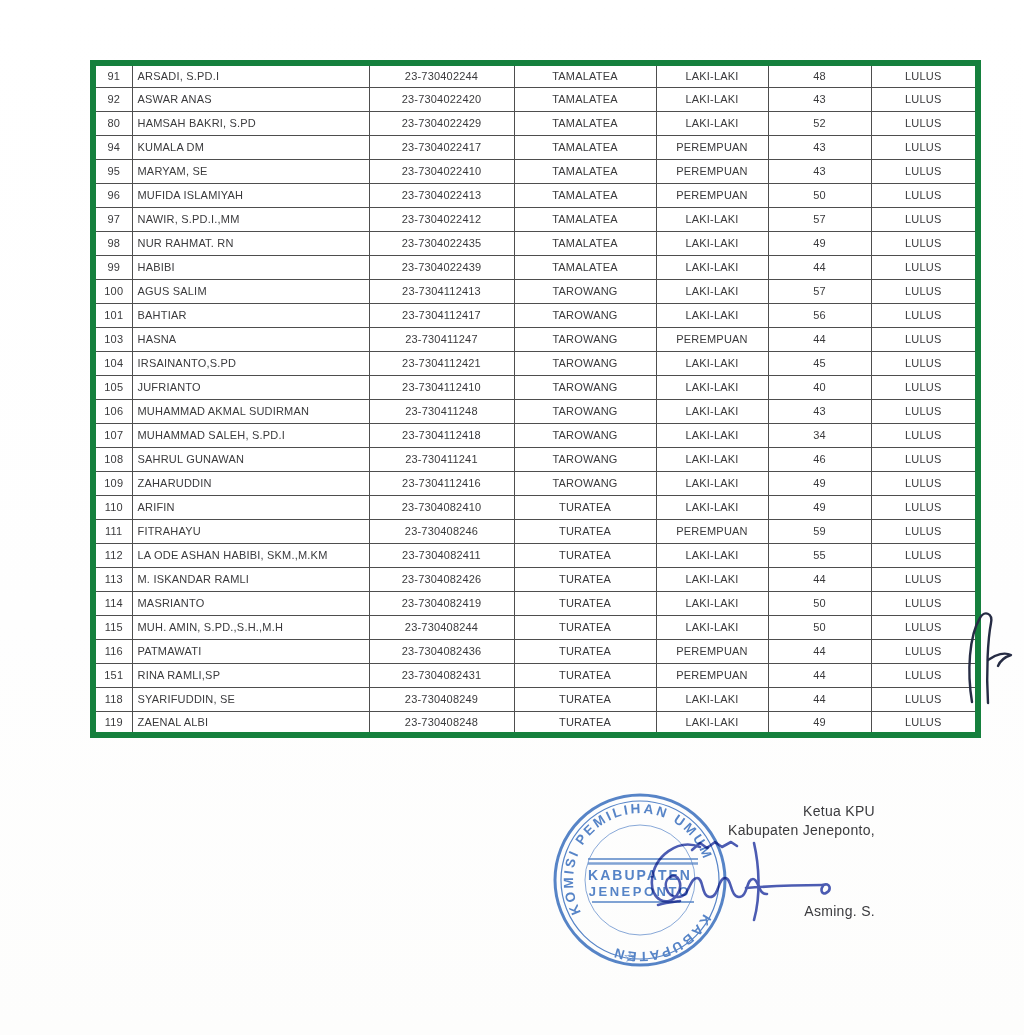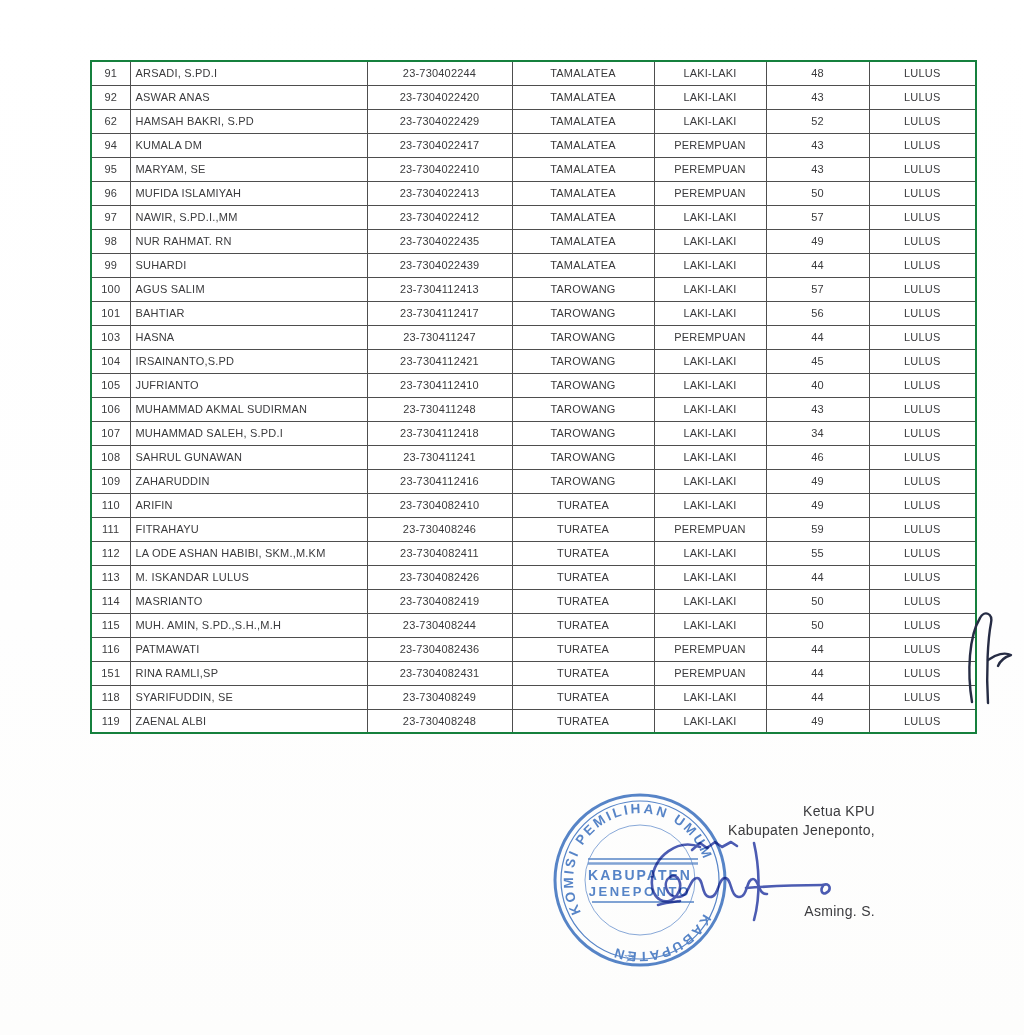--- a/index.html
+++ b/index.html
@@ -24,21 +24,21 @@
     background:linear-gradient(180deg,#ffffff 0%,#fefefe 60%,#fdfdfc 100%);
   }
 
   table.results{
     position:absolute;
     left:90px; top:60px;
     width:885px; height:568px;
     border-collapse:collapse;
     table-layout:fixed;
     background:#fff;
-    border:2px solid #15803d;
+    border:6px solid #15803d;
   }
   table.results td{
     border:1px solid var(--line-ink);
     font-size:11px;
     letter-spacing:.2px;
     color:var(--text-ink);
     white-space:nowrap;
     overflow:hidden;
     text-align:center;
     padding:0 3px;
@@ -114,21 +114,21 @@
       <tr>
         <td class="col-no">92</td>
         <td class="col-name">ASWAR ANAS</td>
         <td class="col-reg_no">23-7304022420</td>
         <td class="col-district">TAMALATEA</td>
         <td class="col-gender">LAKI-LAKI</td>
         <td class="col-age">43</td>
         <td class="col-status">LULUS</td>
       </tr>
       <tr>
-        <td class="col-no">62</td>
+        <td class="col-no">80</td>
         <td class="col-name">HAMSAH BAKRI, S.PD</td>
         <td class="col-reg_no">23-7304022429</td>
         <td class="col-district">TAMALATEA</td>
         <td class="col-gender">LAKI-LAKI</td>
         <td class="col-age">52</td>
         <td class="col-status">LULUS</td>
       </tr>
       <tr>
         <td class="col-no">94</td>
         <td class="col-name">KUMALA DM</td>
@@ -169,21 +169,21 @@
         <td class="col-no">98</td>
         <td class="col-name">NUR RAHMAT. RN</td>
         <td class="col-reg_no">23-7304022435</td>
         <td class="col-district">TAMALATEA</td>
         <td class="col-gender">LAKI-LAKI</td>
         <td class="col-age">49</td>
         <td class="col-status">LULUS</td>
       </tr>
       <tr>
         <td class="col-no">99</td>
-        <td class="col-name">SUHARDI</td>
+        <td class="col-name">HABIBI</td>
         <td class="col-reg_no">23-7304022439</td>
         <td class="col-district">TAMALATEA</td>
         <td class="col-gender">LAKI-LAKI</td>
         <td class="col-age">44</td>
         <td class="col-status">LULUS</td>
       </tr>
       <tr>
         <td class="col-no">100</td>
         <td class="col-name">AGUS SALIM</td>
         <td class="col-reg_no">23-7304112413</td>
@@ -286,21 +286,21 @@
         <td class="col-no">112</td>
         <td class="col-name">LA ODE ASHAN HABIBI, SKM.,M.KM</td>
         <td class="col-reg_no">23-7304082411</td>
         <td class="col-district">TURATEA</td>
         <td class="col-gender">LAKI-LAKI</td>
         <td class="col-age">55</td>
         <td class="col-status">LULUS</td>
       </tr>
       <tr>
         <td class="col-no">113</td>
-        <td class="col-name">M. ISKANDAR LULUS</td>
+        <td class="col-name">M. ISKANDAR RAMLI</td>
         <td class="col-reg_no">23-7304082426</td>
         <td class="col-district">TURATEA</td>
         <td class="col-gender">LAKI-LAKI</td>
         <td class="col-age">44</td>
         <td class="col-status">LULUS</td>
       </tr>
       <tr>
         <td class="col-no">114</td>
         <td class="col-name">MASRIANTO</td>
         <td class="col-reg_no">23-7304082419</td>

